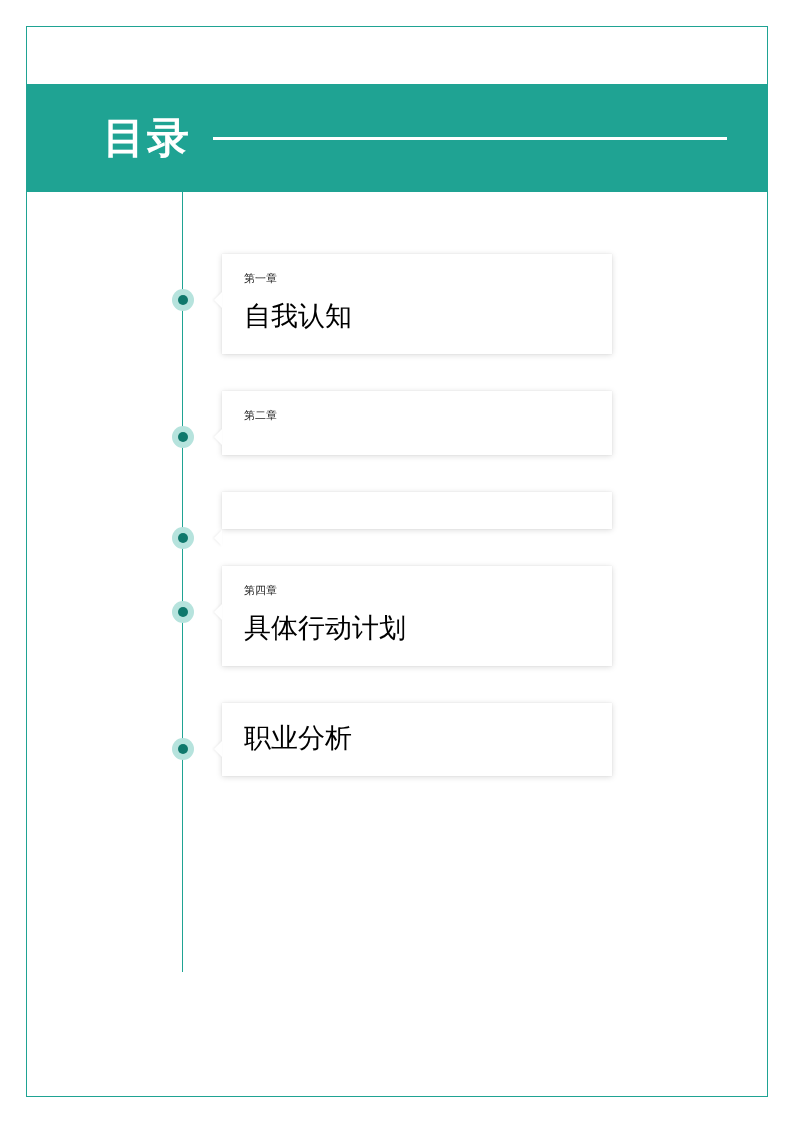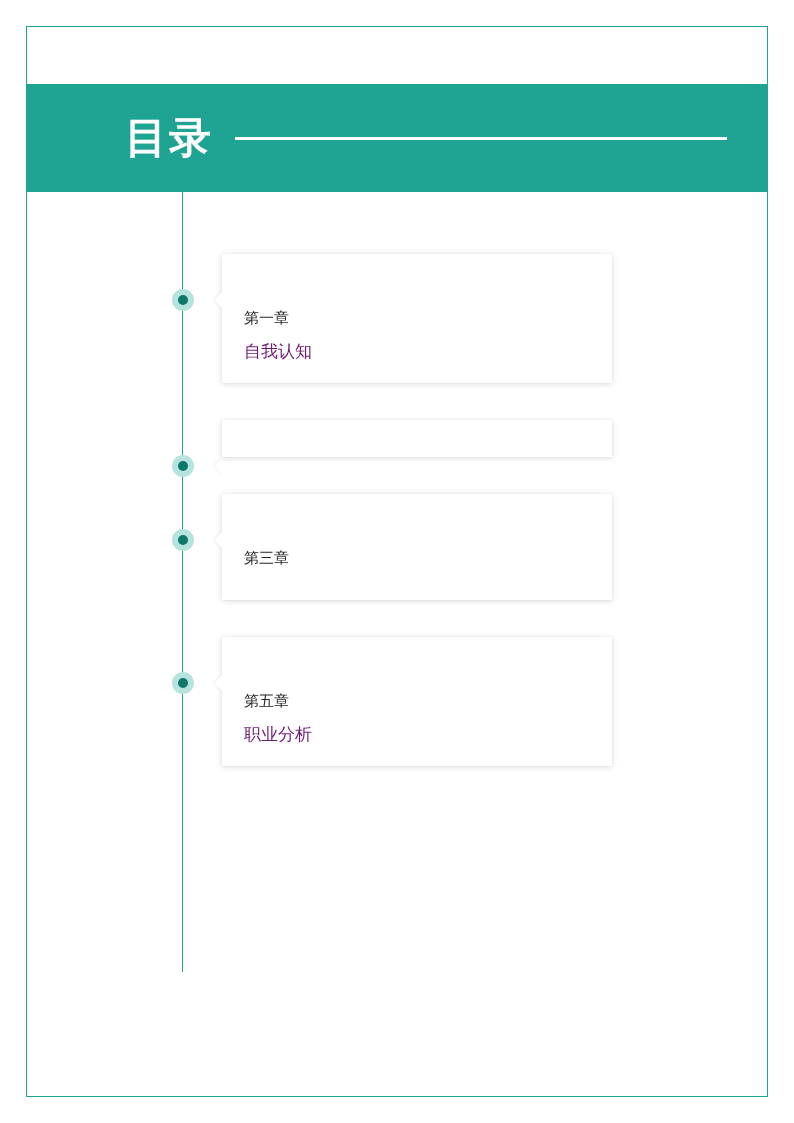--- a/index.html
+++ b/index.html
@@ -29,21 +29,21 @@
       right: 27px;
       height: 108px;
       background: #1fa393;
       display: flex;
       align-items: center;
     }
     .header-title {
       color: #ffffff;
       font-size: 42px;
       font-weight: bold;
-      margin-left: 98px;
+      margin-left: 76px;
       letter-spacing: 2px;
     }
     .header-line {
       flex: 1;
       height: 3px;
       background: #ffffff;
       margin-left: 22px;
       margin-right: 40px;
     }
     .timeline {
@@ -96,28 +96,27 @@
       left: -8px;
       top: 38px;
       width: 0;
       height: 0;
       border-top: 8px solid transparent;
       border-bottom: 8px solid transparent;
       border-right: 8px solid #ffffff;
       filter: drop-shadow(-1px 0 1px rgba(0,0,0,0.08));
     }
     .chapter-label {
-      font-size: 15px;
+      font-size: 11px;
       color: #222;
       margin-bottom: 12px;
-      margin-top: 38px;
     }
     .chapter-title {
-      font-size: 17px;
-      color: #701a75;
+      font-size: 27px;
+      color: #000000;
       font-weight: 400;
     }
   </style>
 </head>
 <body>
 
 <div class="page-border"></div>
 
 <div class="header-banner">
   <div class="header-title">目录</div>
@@ -136,36 +135,44 @@
       <div class="chapter-label">第一章</div>
       <div class="chapter-title">自我认知</div>
     </div>
   </div>
 
   <div class="toc-item">
     <div class="bullet">
         <div class="bullet-inner"></div>
       </div>
     <div class="card">
+      <div class="chapter-label">第二章</div>
     </div>
   </div>
 
   <div class="toc-item">
     <div class="bullet">
         <div class="bullet-inner"></div>
       </div>
     <div class="card">
-      <div class="chapter-label">第三章</div>
     </div>
   </div>
-
 
   <div class="toc-item">
     <div class="bullet">
         <div class="bullet-inner"></div>
       </div>
     <div class="card">
-      <div class="chapter-label">第五章</div>
+      <div class="chapter-label">第四章</div>
+      <div class="chapter-title">具体行动计划</div>
+    </div>
+  </div>
+
+  <div class="toc-item">
+    <div class="bullet">
+        <div class="bullet-inner"></div>
+      </div>
+    <div class="card">
       <div class="chapter-title">职业分析</div>
     </div>
   </div>
 
 </div>
 
 </body></html>

